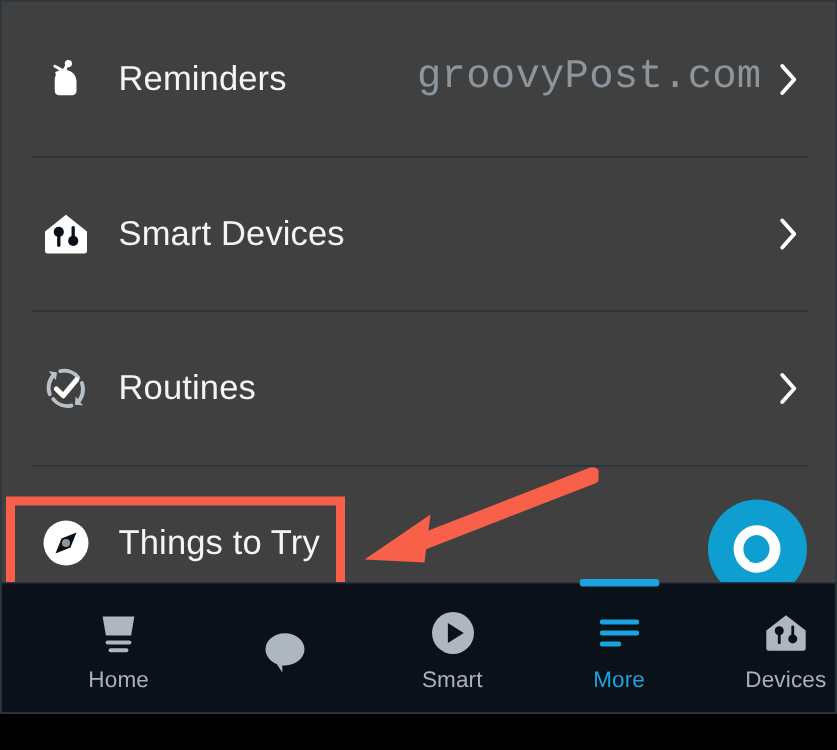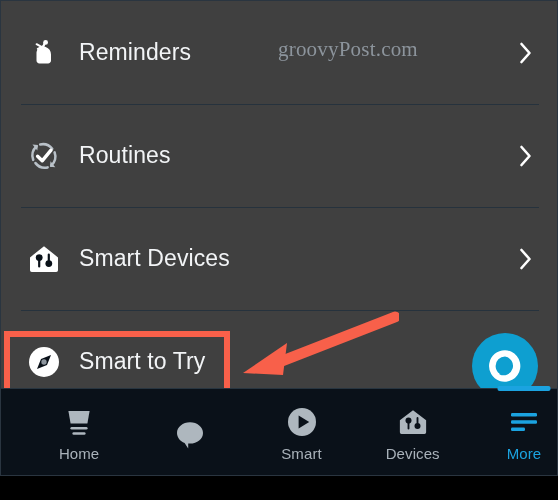--- a/index.html
+++ b/index.html
@@ -65,22 +65,22 @@
     display: flex;
     align-items: center;
     justify-content: center;
   }
 
   
   .watermark {
     position: absolute;
     left: 277px;
     top: 36px;
-    font-family: Liberation Serif, serif;
-    font-size: 21px;
+    font-family: Liberation Mono, monospace;
+    font-size: 27px;
     color: #8c949c;
     letter-spacing: .2px;
     pointer-events: none;
   }
 
   
   .highlight-box {
     position: absolute;
     left: 3px;
     top: 330px;
@@ -168,20 +168,38 @@
     <div class="menu-row">
       <div class="row-icon">
         <svg width="34" height="34" viewBox="0 0 34 34">
           <path d="M9.5 17.5c0-3.8 2.2-6.6 5.8-7.3l1.4-3.6 2 .8-1.3 3.3c.4.05.9.15 1.3.3 3.3 1.1 5.3 3.9 5.3 7.4v6.2c0 1.6-1.3 2.9-2.9 2.9h-8.7c-1.6 0-2.9-1.3-2.9-2.9z" fill="#ffffff"></path>
           <path d="M9.6 8.2l6.6 3.6" stroke="#ffffff" stroke-width="2" fill="none" stroke-linecap="round"></path>
           <path d="M10.8 12.8l5.5-2.6" stroke="#ffffff" stroke-width="2" fill="none" stroke-linecap="round"></path>
           <circle cx="18.6" cy="6.4" r="2.4" fill="#ffffff"></circle>
         </svg>
       </div>
       <div class="row-label">Reminders</div>
+      <div class="row-chevron">
+        <svg width="14" height="22" viewBox="0 0 14 22">
+          <path d="M2.5 2 L10.5 11 L2.5 20" stroke="#ffffff" stroke-width="2.6" fill="none" stroke-linecap="round" stroke-linejoin="round"></path>
+        </svg>
+      </div>
+    </div>
+
+    <div class="menu-row">
+      <div class="row-icon">
+        <svg width="34" height="34" viewBox="0 0 34 34">
+          <path d="M17 4.2 L31 15.4 V28.2 a1.8 1.8 0 0 1-1.8 1.8 H4.8 A1.8 1.8 0 0 1 3 28.2 V15.4 Z" fill="#ffffff"></path>
+          <circle cx="12.2" cy="15.6" r="3.4" fill="#0a1119"></circle>
+          <rect x="11.1" y="17.4" width="2.2" height="8.2" rx="1.1" fill="#0a1119"></rect>
+          <circle cx="21.8" cy="21.6" r="3.4" fill="#0a1119"></circle>
+          <rect x="20.7" y="11.6" width="2.2" height="8.2" rx="1.1" fill="#0a1119"></rect>
+        </svg>
+      </div>
+      <div class="row-label">Smart Devices</div>
       <div class="row-chevron">
         <svg width="14" height="22" viewBox="0 0 14 22">
           <path d="M2.5 2 L10.5 11 L2.5 20" stroke="#ffffff" stroke-width="2.6" fill="none" stroke-linecap="round" stroke-linejoin="round"></path>
         </svg>
       </div>
     </div>
 
     <div class="menu-row">
       <div class="row-icon">
         <svg width="34" height="34" viewBox="0 0 34 34">
@@ -197,45 +215,27 @@
       <div class="row-label">Routines</div>
       <div class="row-chevron">
         <svg width="14" height="22" viewBox="0 0 14 22">
           <path d="M2.5 2 L10.5 11 L2.5 20" stroke="#ffffff" stroke-width="2.6" fill="none" stroke-linecap="round" stroke-linejoin="round"></path>
         </svg>
       </div>
     </div>
 
     <div class="menu-row">
       <div class="row-icon">
-        <svg width="34" height="34" viewBox="0 0 34 34">
-          <path d="M17 4.2 L31 15.4 V28.2 a1.8 1.8 0 0 1-1.8 1.8 H4.8 A1.8 1.8 0 0 1 3 28.2 V15.4 Z" fill="#ffffff"></path>
-          <circle cx="12.2" cy="15.6" r="3.4" fill="#0a1119"></circle>
-          <rect x="11.1" y="17.4" width="2.2" height="8.2" rx="1.1" fill="#0a1119"></rect>
-          <circle cx="21.8" cy="21.6" r="3.4" fill="#0a1119"></circle>
-          <rect x="20.7" y="11.6" width="2.2" height="8.2" rx="1.1" fill="#0a1119"></rect>
-        </svg>
-      </div>
-      <div class="row-label">Smart Devices</div>
-      <div class="row-chevron">
-        <svg width="14" height="22" viewBox="0 0 14 22">
-          <path d="M2.5 2 L10.5 11 L2.5 20" stroke="#ffffff" stroke-width="2.6" fill="none" stroke-linecap="round" stroke-linejoin="round"></path>
-        </svg>
-      </div>
-    </div>
-
-    <div class="menu-row">
-      <div class="row-icon">
         <svg width="36" height="36" viewBox="0 0 36 36">
           <circle cx="18" cy="18" r="15" fill="#ffffff"></circle>
           <path d="M25 11 L21 21 L11 25 L15 15 Z" fill="#0a1119"></path>
           <circle cx="18" cy="18" r="2.7" fill="#8e969e"></circle>
         </svg>
       </div>
-      <div class="row-label">Smart to Try</div>
+      <div class="row-label">Things to Try</div>
     </div>
 
   </div>
 
   <div class="watermark">groovyPost.com</div>
 
   <div class="highlight-box"></div>
 
   <div class="red-arrow">
     <svg width="160" height="80" viewBox="0 0 160 80">
@@ -274,40 +274,40 @@
     <div class="nav-item">
       <div class="nav-icon">
         <svg width="32" height="32" viewBox="0 0 32 32">
           <circle cx="16" cy="16" r="14" fill="#aeb7be"></circle>
           <path d="M12.6 9.4 L23.2 16 L12.6 22.6 Z" fill="#0a1119"></path>
         </svg>
       </div>
       <div class="nav-label">Smart</div>
     </div>
 
+    <div class="nav-item active">
+      <div class="nav-indicator"></div>
+      <div class="nav-icon">
+        <svg width="32" height="28" viewBox="0 0 32 28">
+          <rect x="3" y="5" width="26" height="3.4" rx="1.2" fill="#1ba3e0"></rect>
+          <rect x="3" y="12.3" width="26" height="3.4" rx="1.2" fill="#1ba3e0"></rect>
+          <rect x="3" y="19.6" width="14" height="3.4" rx="1.2" fill="#1ba3e0"></rect>
+        </svg>
+      </div>
+      <div class="nav-label">More</div>
+    </div>
+
     <div class="nav-item">
       <div class="nav-icon">
         <svg width="32" height="30" viewBox="0 0 34 32">
           <path d="M17 3.4 L31 14.2 V27 a1.7 1.7 0 0 1-1.7 1.7 H4.7 A1.7 1.7 0 0 1 3 27 V14.2 Z" fill="#aeb7be"></path>
           <circle cx="12.2" cy="14.4" r="3.2" fill="#0a1119"></circle>
           <rect x="11.2" y="16.2" width="2" height="7.8" rx="1" fill="#0a1119"></rect>
           <circle cx="21.8" cy="20.2" r="3.2" fill="#0a1119"></circle>
           <rect x="20.8" y="10.6" width="2" height="7.8" rx="1" fill="#0a1119"></rect>
         </svg>
       </div>
       <div class="nav-label">Devices</div>
     </div>
 
-    <div class="nav-item active">
-      <div class="nav-indicator"></div>
-      <div class="nav-icon">
-        <svg width="32" height="28" viewBox="0 0 32 28">
-          <rect x="3" y="5" width="26" height="3.4" rx="1.2" fill="#1ba3e0"></rect>
-          <rect x="3" y="12.3" width="26" height="3.4" rx="1.2" fill="#1ba3e0"></rect>
-          <rect x="3" y="19.6" width="14" height="3.4" rx="1.2" fill="#1ba3e0"></rect>
-        </svg>
-      </div>
-      <div class="nav-label">More</div>
-    </div>
-
   </div>
 
 </div>
 
 </body></html>

